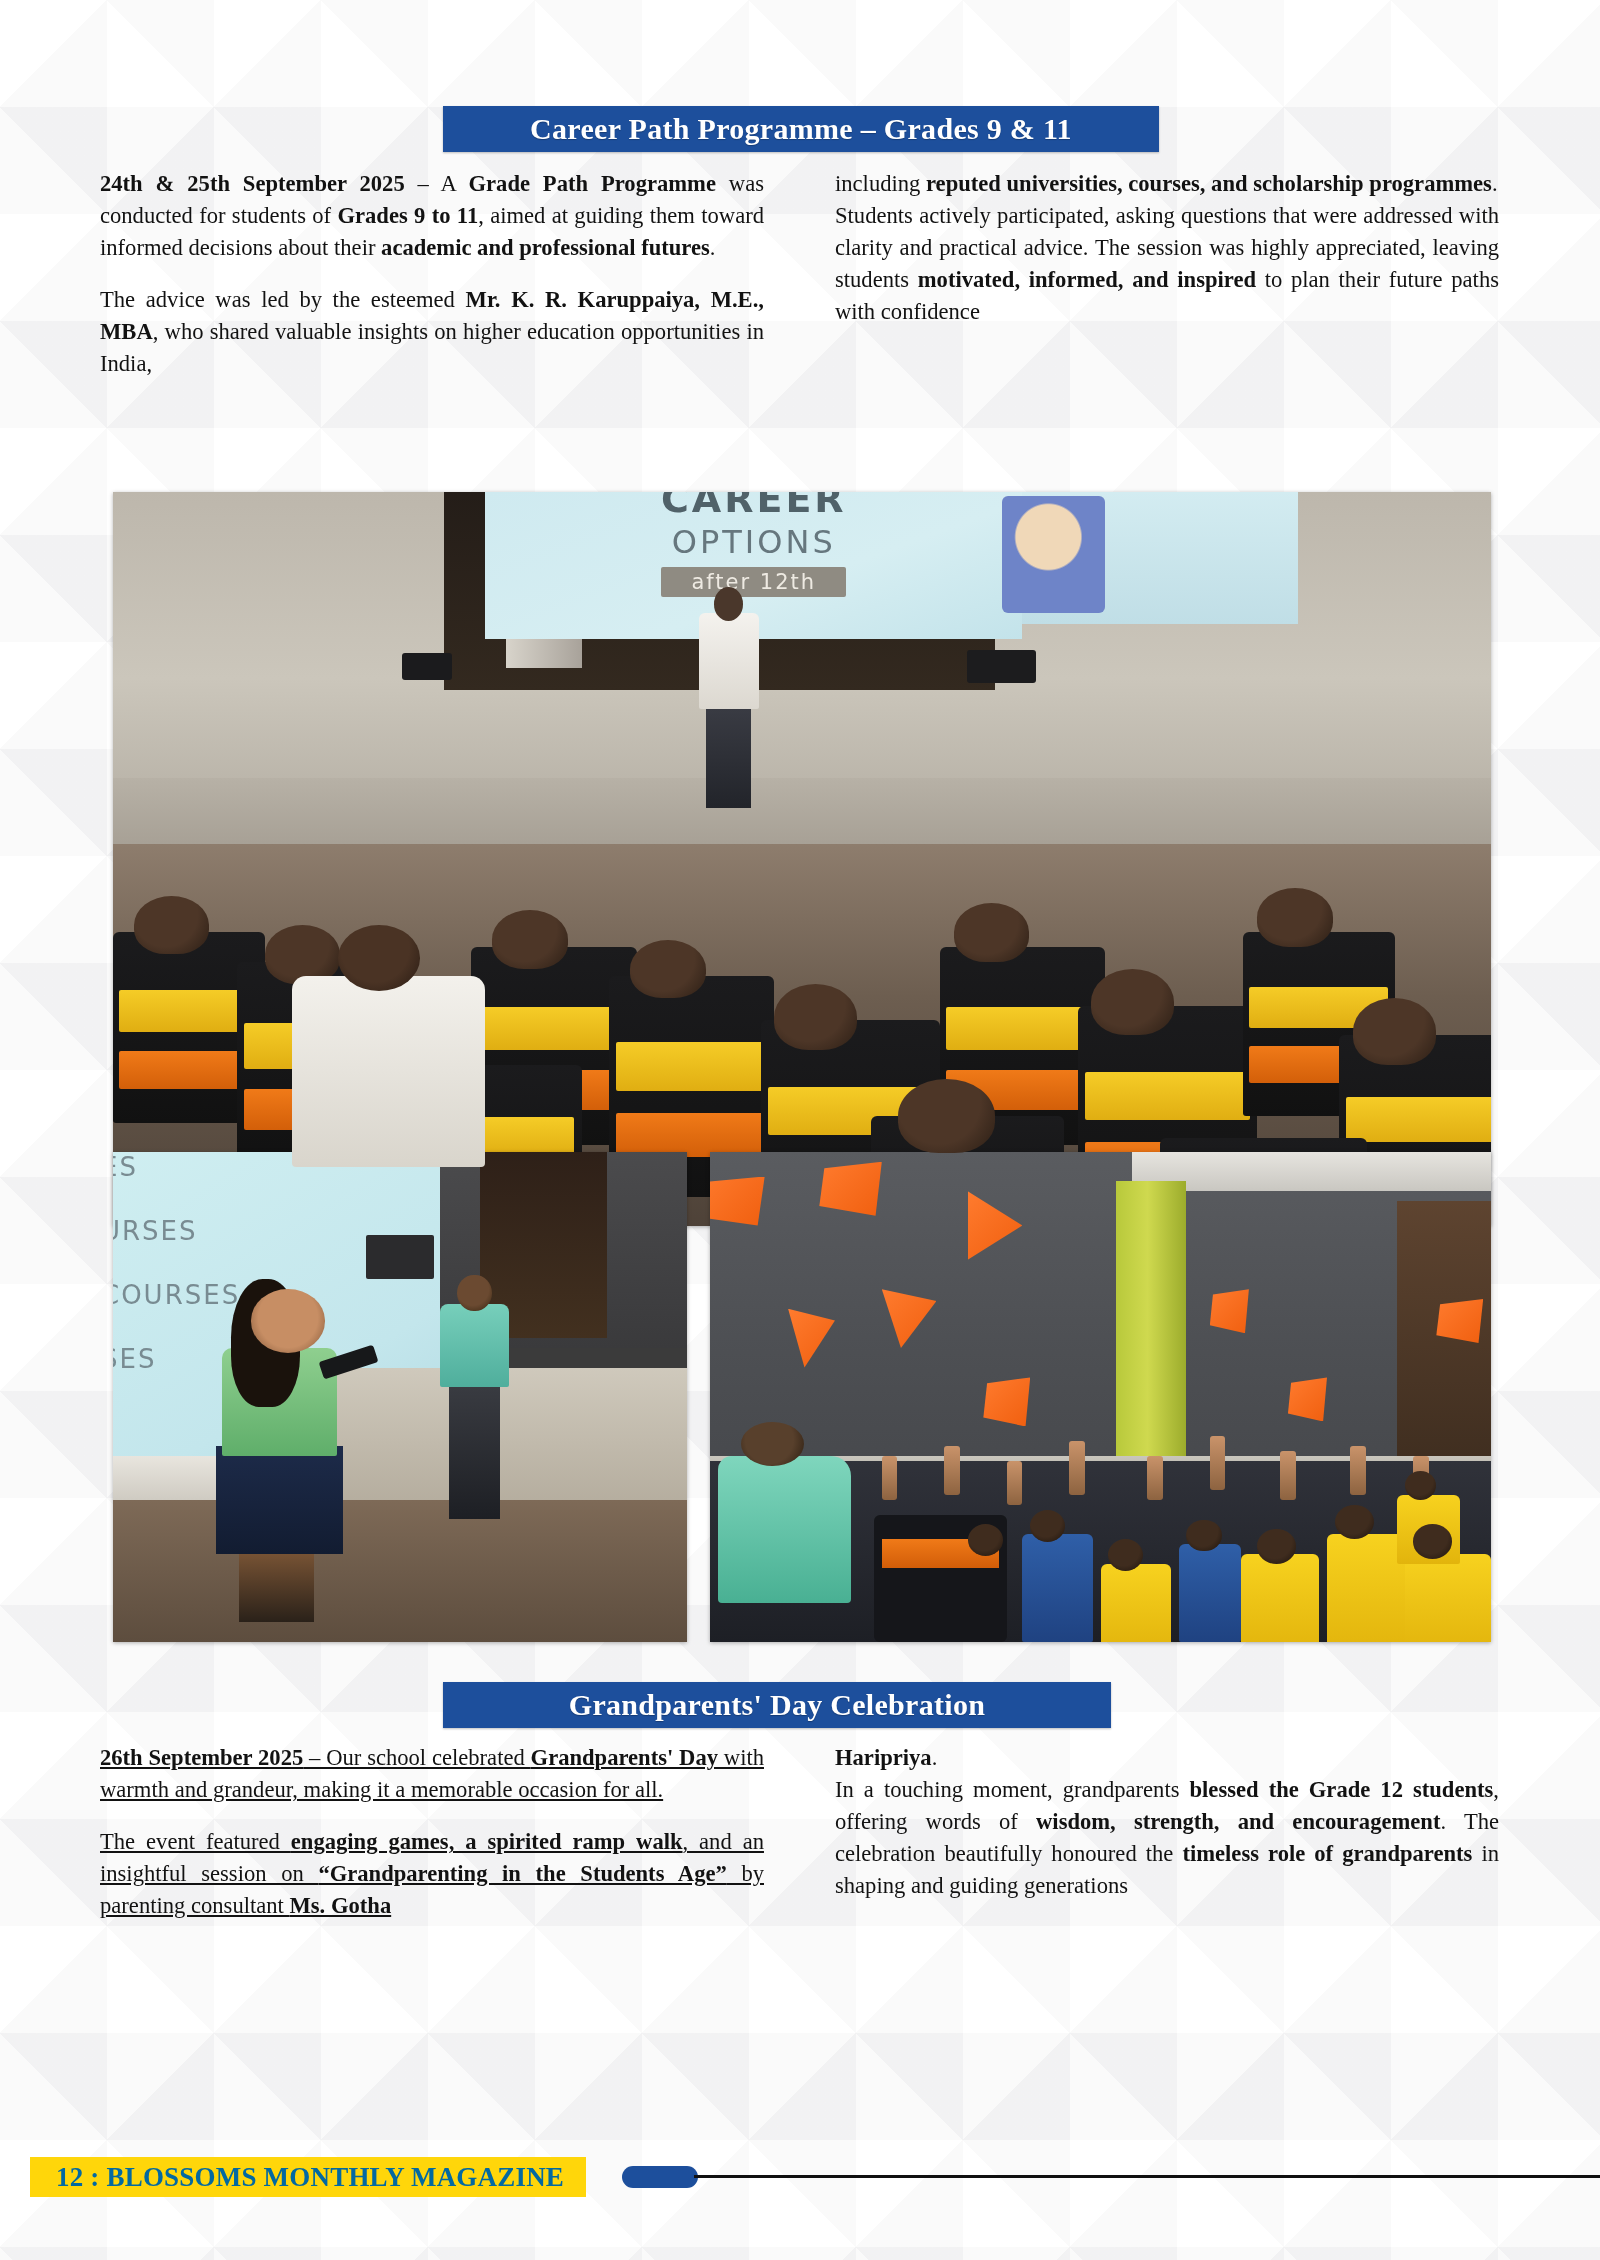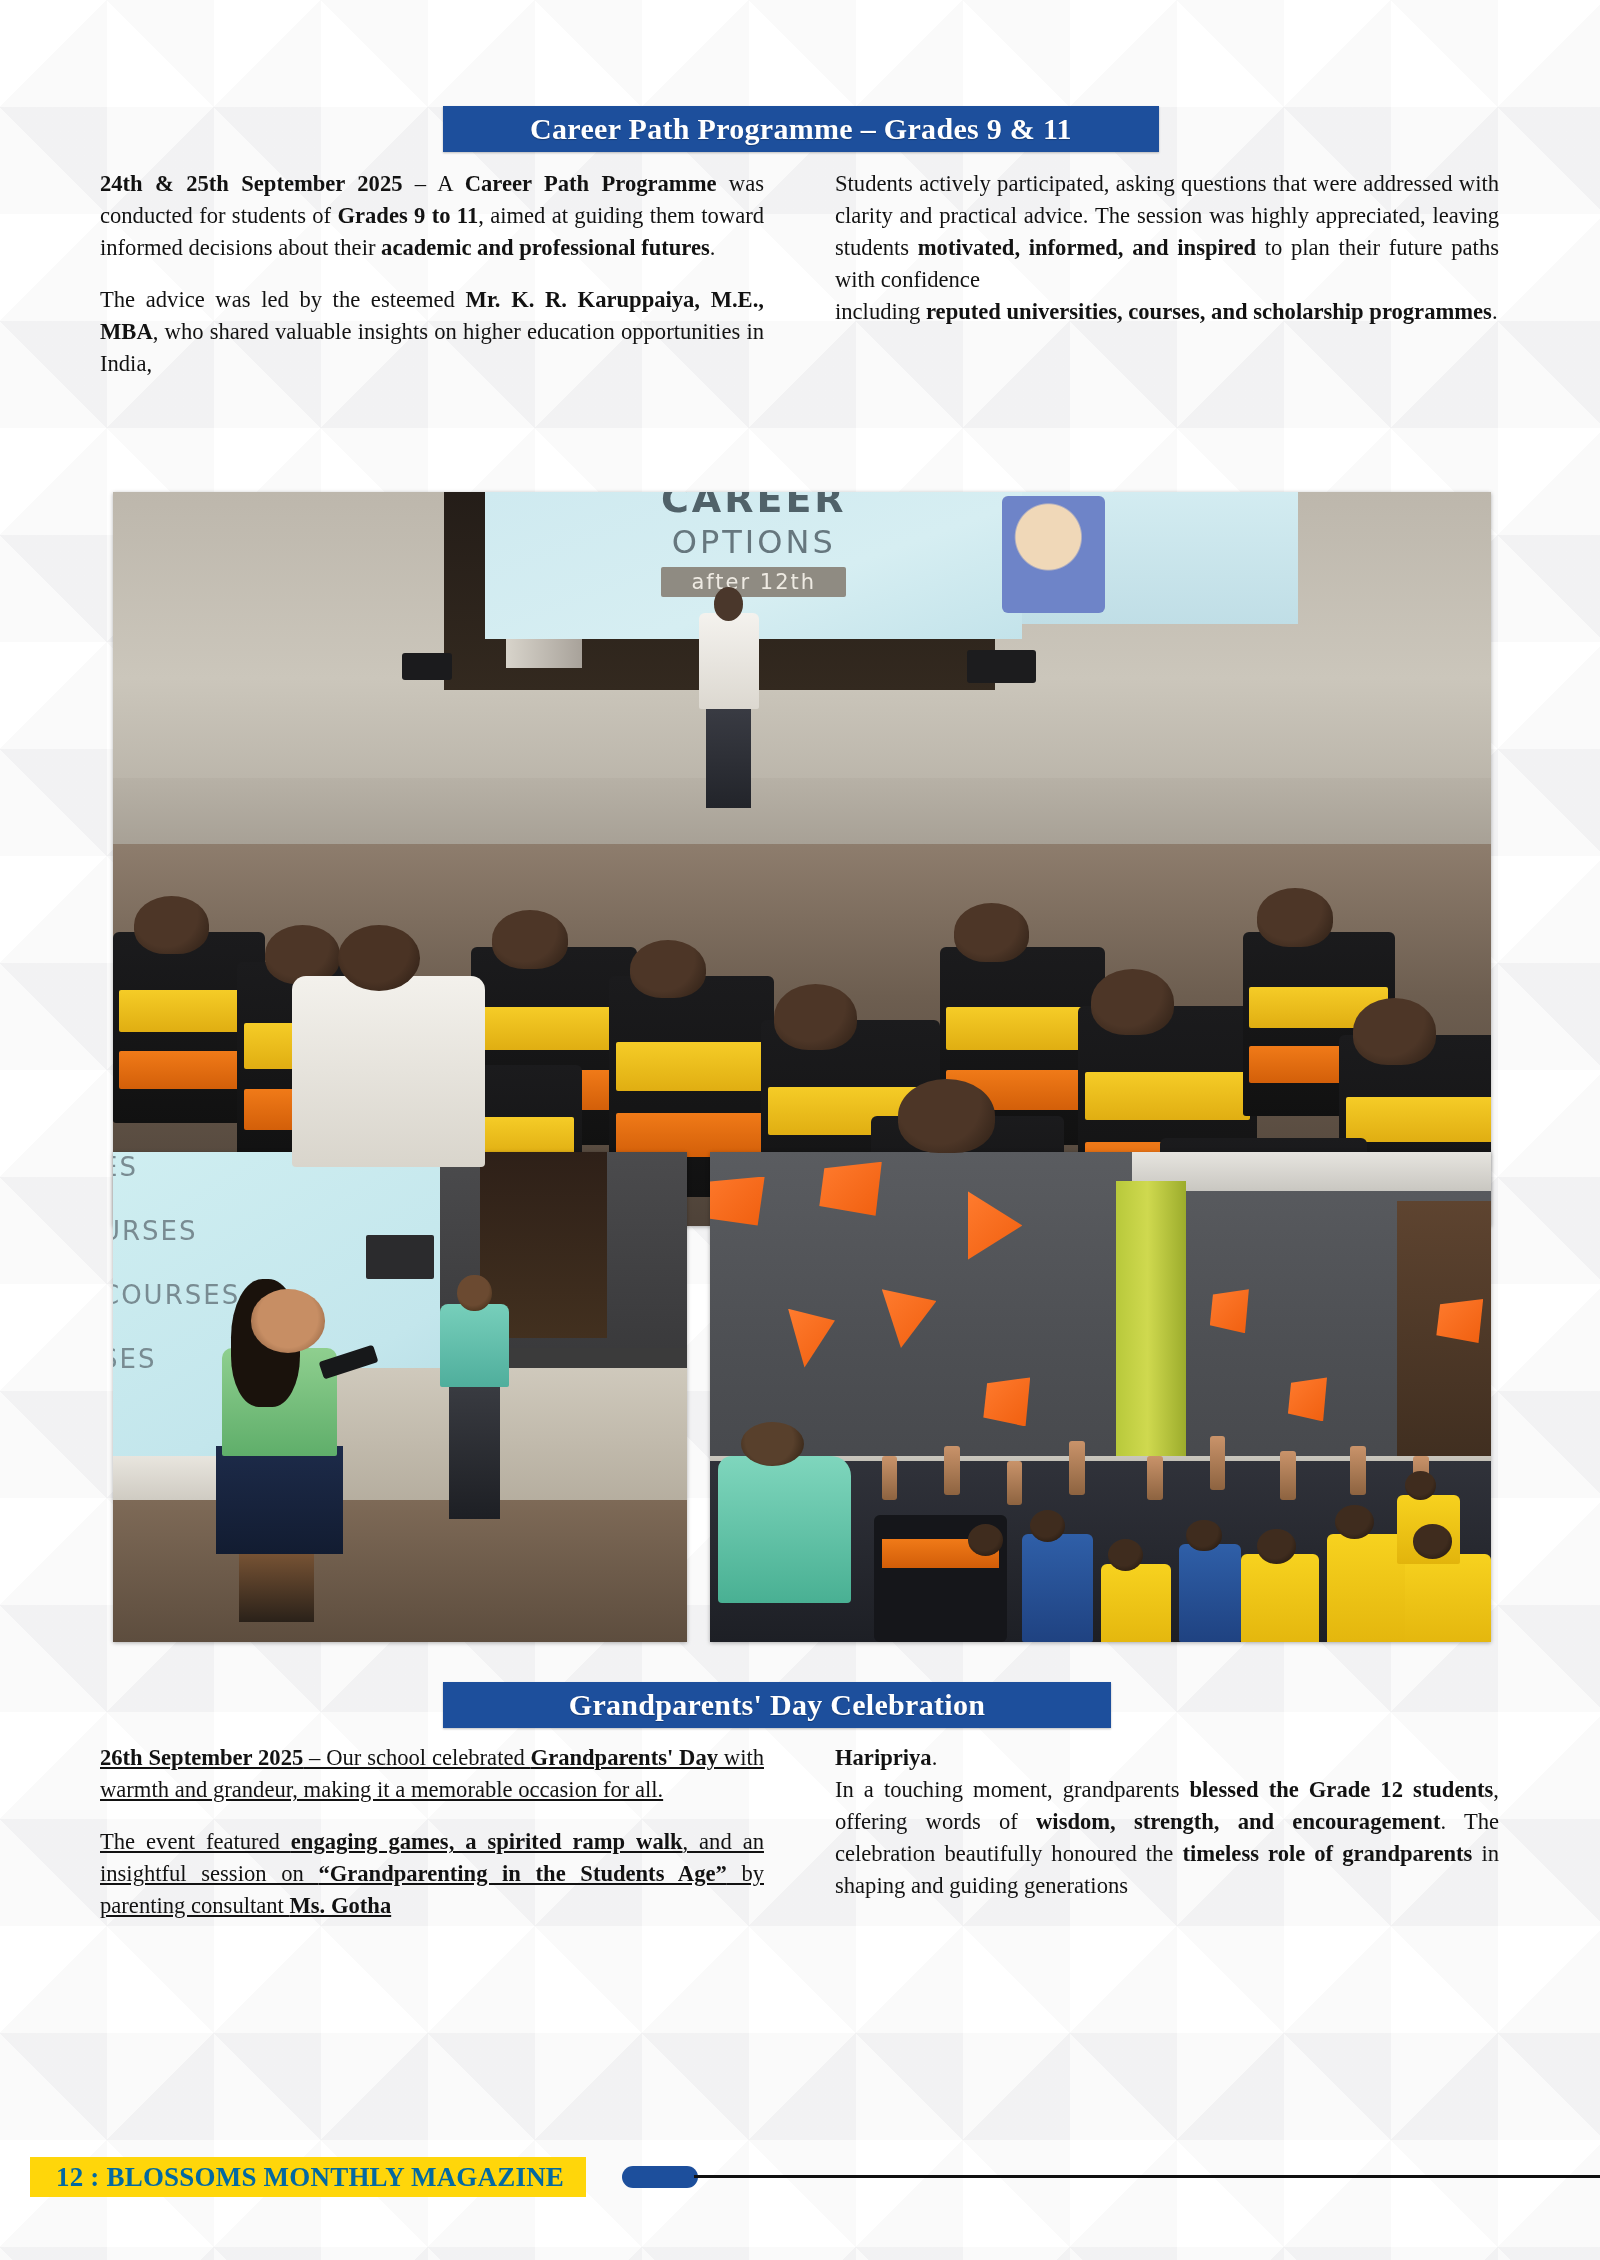--- a/index.html
+++ b/index.html
@@ -374,27 +374,27 @@
 
 <div class="page-texture"></div>
 
 <div class="page">
 
   <div class="banner" id="banner-career">
     <span class="banner-text">Career Path Programme – Grades 9 &amp; 11</span>
   </div>
 
   <div class="col" id="career-left">
-    <p><b>24th &amp; 25th September 2025</b><span> – A </span><b>Career Path Programme</b><span> was conducted for students of </span><b>Grades 9 to 11</b><span>, aimed at guiding them toward informed decisions about their </span><b>academic and professional futures</b><span>.</span></p>
+    <p><b>24th &amp; 25th September 2025</b><span> – A </span><b>Grade Path Programme</b><span> was conducted for students of </span><b>Grades 9 to 11</b><span>, aimed at guiding them toward informed decisions about their </span><b>academic and professional futures</b><span>.</span></p>
     <p><span>The advice was led by the esteemed </span><b>Mr. K. R. Karuppaiya, M.E., MBA</b><span>, who shared valuable insights on higher education opportunities in India,</span></p>
   </div>
 
   <div class="col" id="career-right">
+    <p class="tight"><span>including </span><b>reputed universities, courses, and scholarship programmes</b><span>.</span></p>
     <p class="tight"><span>Students actively participated, asking questions that were addressed with clarity and practical advice. The session was highly appreciated, leaving students </span><b>motivated, informed, and inspired</b><span> to plan their future paths with confidence</span></p>
-    <p class="tight"><span>including </span><b>reputed universities, courses, and scholarship programmes</b><span>.</span></p>
   </div>
 
   <div class="photo" id="photo-auditorium">
     <div class="photo-inner">
       <div class="aud-wall"></div>
       <div class="aud-darkpanel"></div>
       <div class="aud-doorframe"></div>
       <div class="aud-rightscreen"></div>
       <div class="aud-screen">
         <span class="scr-title">CAREER</span>

